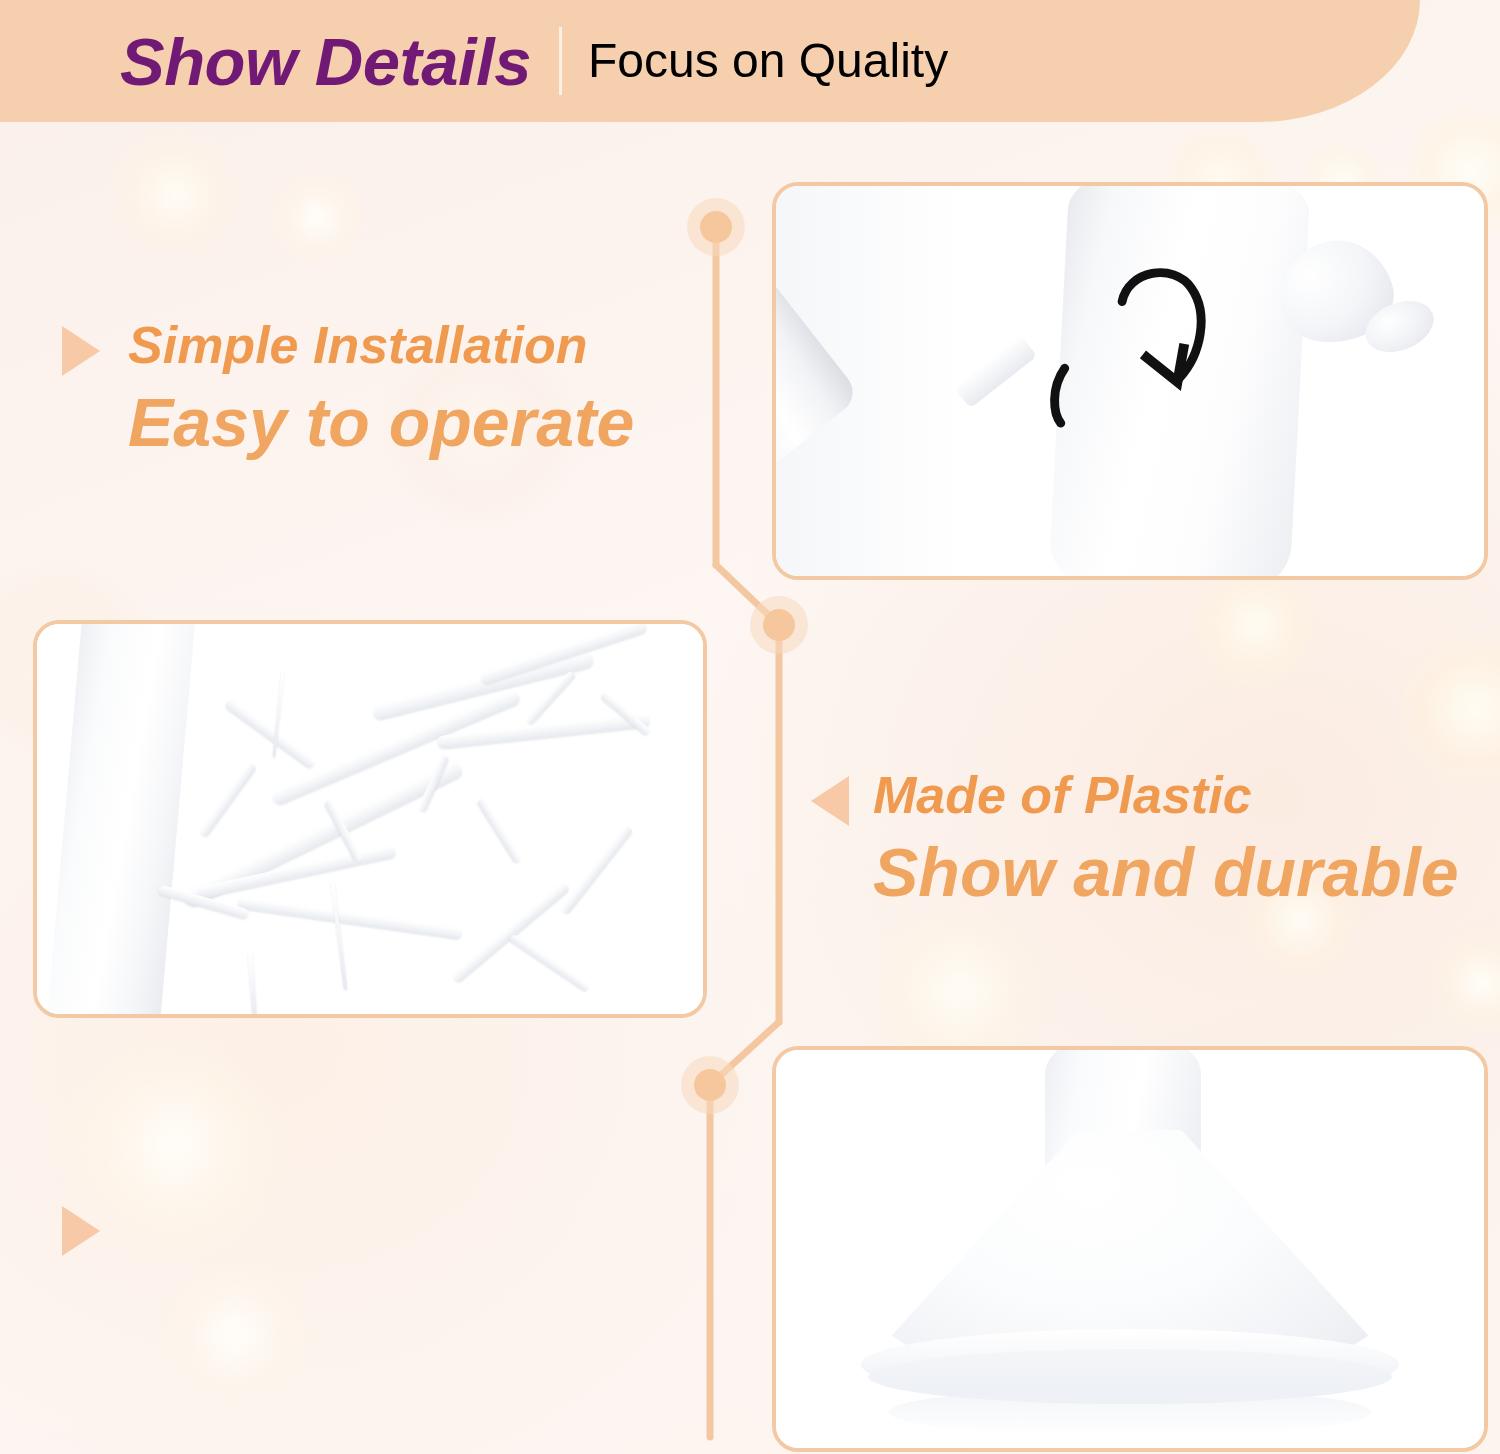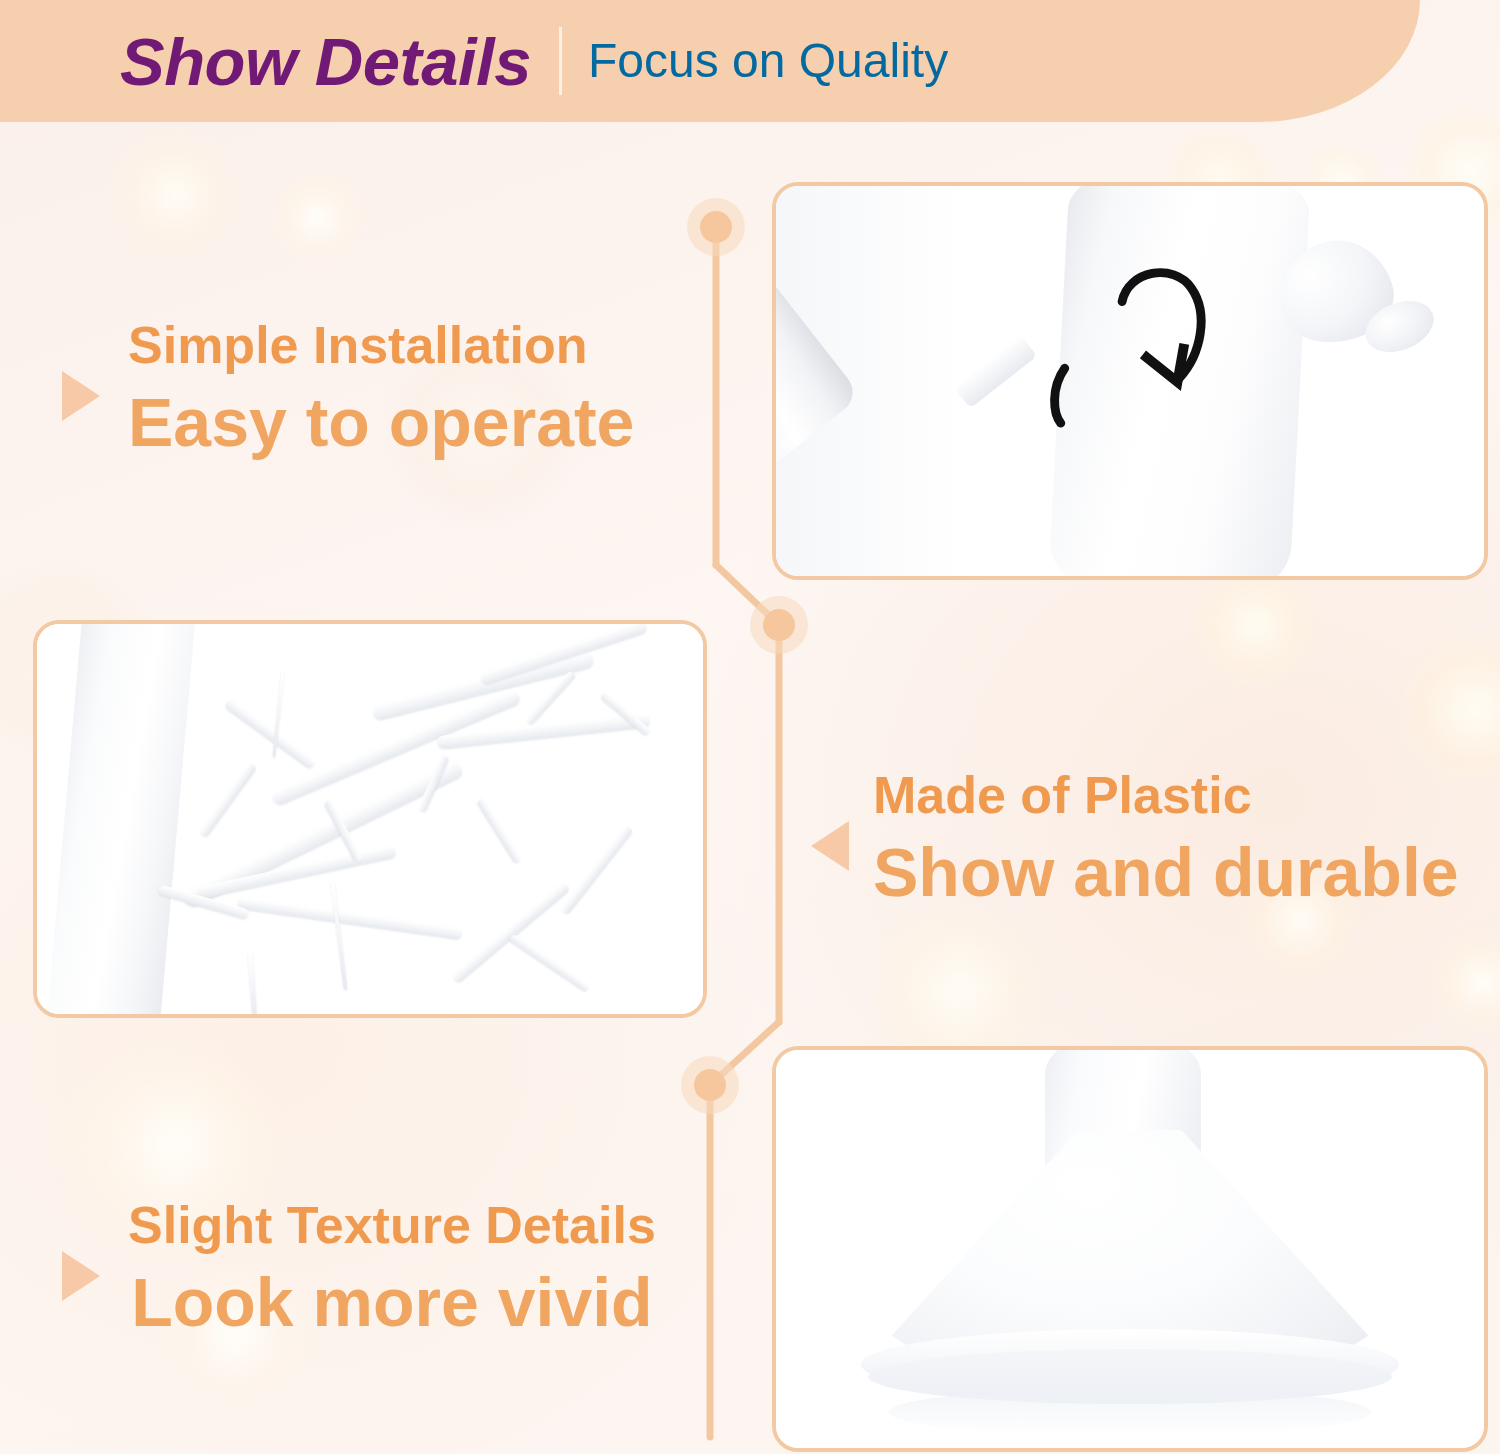--- a/index.html
+++ b/index.html
@@ -57,21 +57,21 @@
     font-style: italic;
   }
   #header .hdivider {
     width: 3px;
     height: 68px;
     background: #fdf0e4;
     margin: 0 26px 0 28px;
     flex: 0 0 auto;
   }
   #header .hsub {
-    color: #0369a1;
+    color: #000000;
     font-size: 48px;
     font-weight: normal;
     line-height: 1;
     white-space: nowrap;
   }
 
   
   #connectors {
     position: absolute;
     inset: 0;
@@ -87,21 +87,22 @@
     overflow: hidden;
     z-index: 4;
   }
   .panel .photo { position: absolute; inset: 0; }
 
   
   .feature {
     position: absolute;
     z-index: 6;
     display: flex;
-    align-items: center;
+    align-items: flex-start;
+    font-style: italic;
   }
   .feature .tri {
     width: 0; height: 0;
     flex: 0 0 auto;
     margin-top: 14px;
   }
   .feature.left-side .tri {
     border-top: 25px solid transparent;
     border-bottom: 25px solid transparent;
     border-left: 38px solid #f7c9a6;
@@ -359,19 +360,15 @@
   <div class="feature right-side" style="left:811px;top:762px;">
     <div class="tri"></div>
     <div class="lines">
       <div class="l1">Made of Plastic</div>
       <div class="l2">Show and durable</div>
     </div>
   </div>
 
   <div class="feature left-side" style="left:62px;top:1192px;">
     <div class="tri"></div>
-    <div class="lines">
-      <div class="l1">Slight Texture Details</div>
-      <div class="l2">Look more vivid</div>
-    </div>
   </div>
 
 </div>
 
 </body></html>

